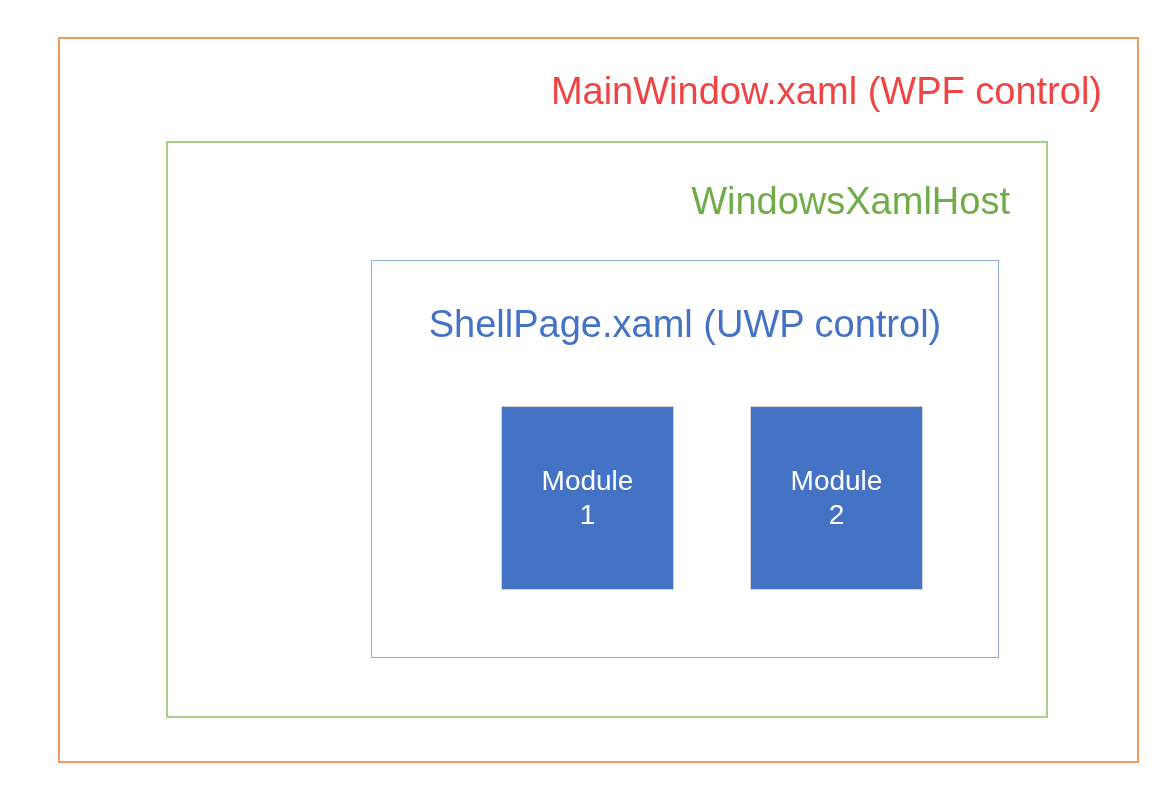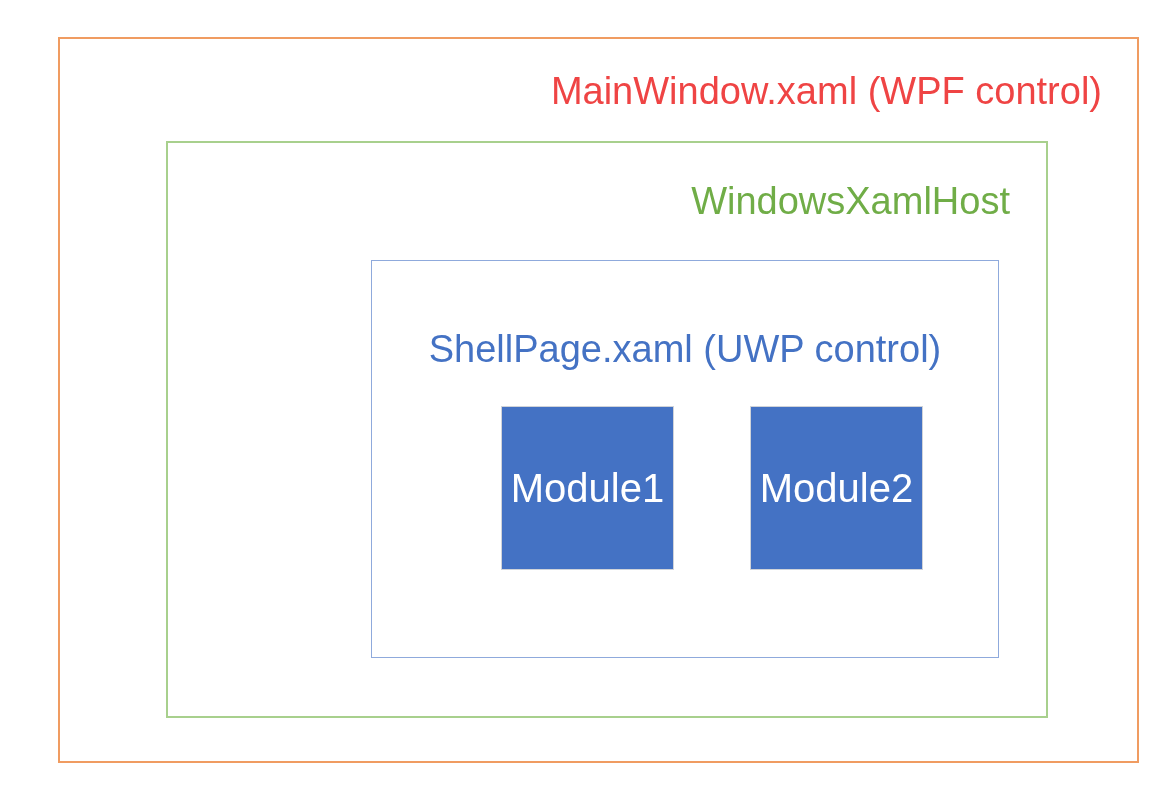--- a/index.html
+++ b/index.html
@@ -58,36 +58,35 @@
     right: 156px;
     color: #70ad47;
     text-align: right;
   }
   .label-shell {
     left: 371px;
     top: 303px;
     width: 628px;
     text-align: center;
     color: #4472c4;
-    margin-top: 25px;
   }
   .module {
     position: absolute;
     top: 406px;
     width: 173px;
-    height: 164px;
+    height: 184px;
     background: #4472c4;
     border: 1.5px solid #d0d3d9;
     box-sizing: border-box;
     color: #ffffff;
     display: flex;
-    flex-direction: row;
+    flex-direction: column;
     align-items: center;
     justify-content: center;
-    font-size: 40px;
+    font-size: 28px;
     line-height: 1.22;
     text-align: center;
   }
   .module.m1 { left: 501px; }
   .module.m2 { left: 750px; }
   .module span { display: block; }
 </style>
 </head>
 <body>
 

